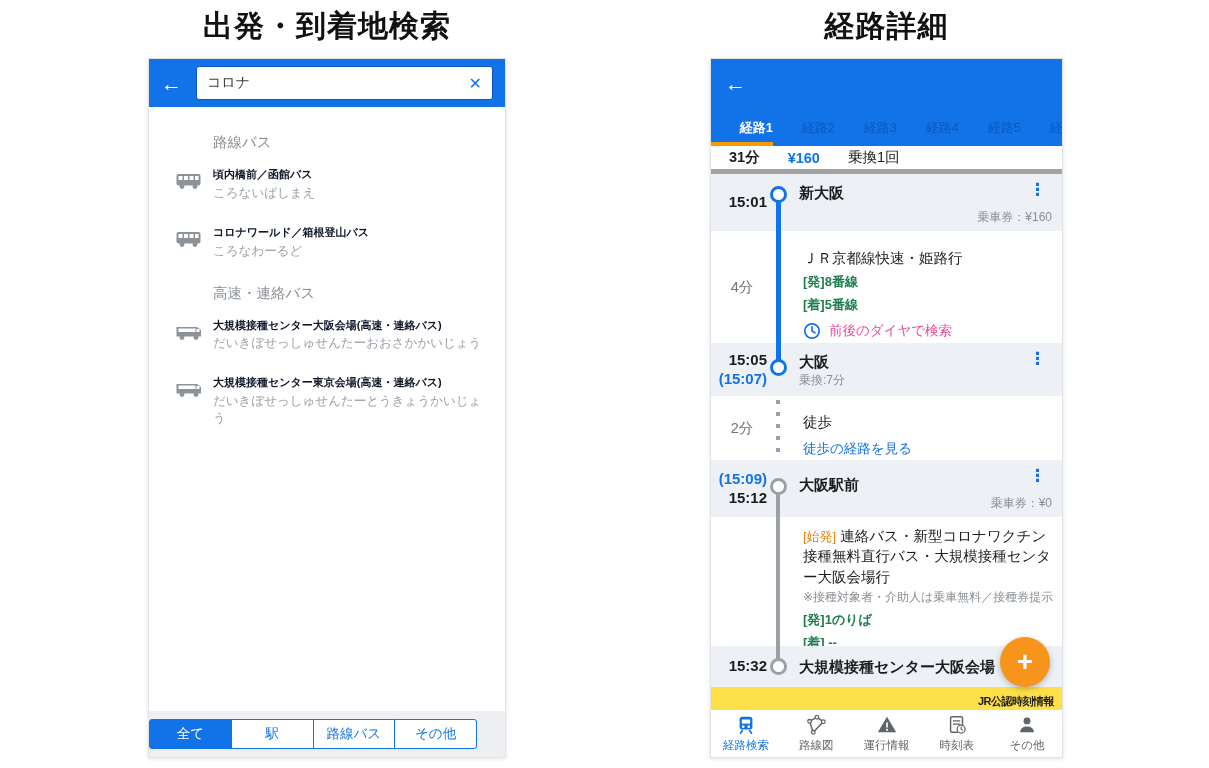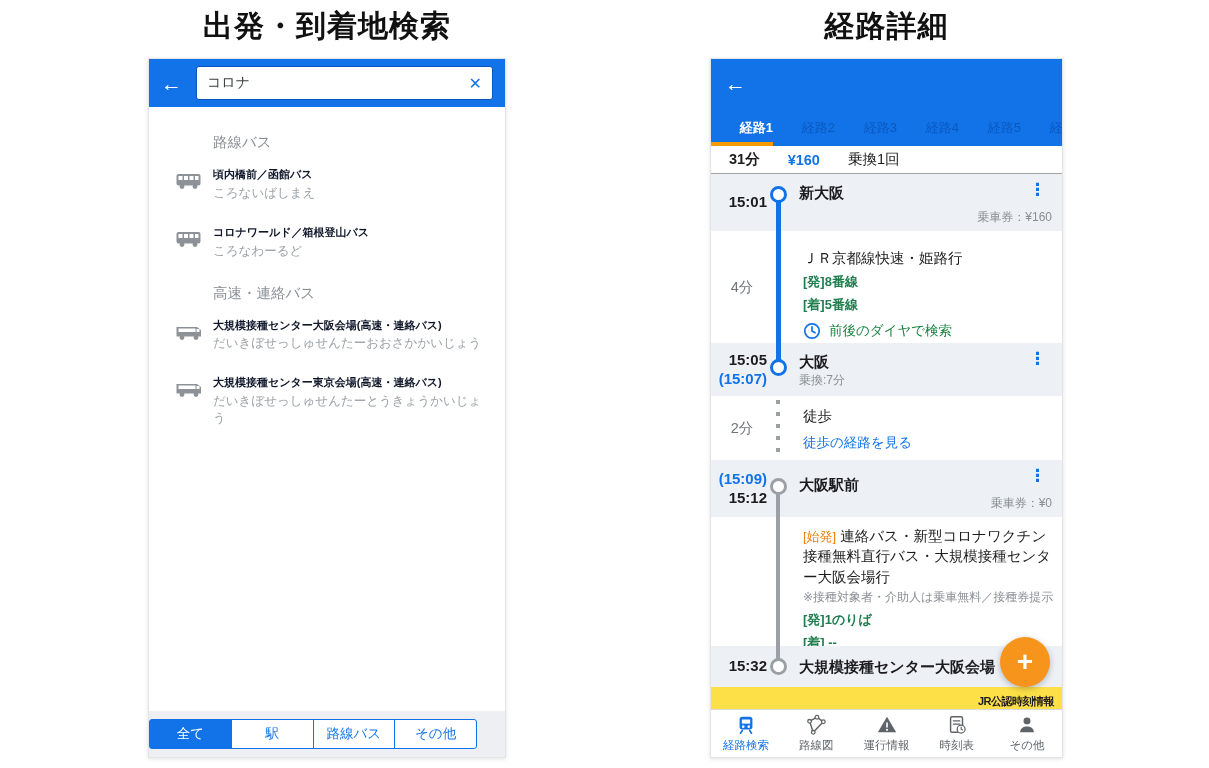--- a/index.html
+++ b/index.html
@@ -46,21 +46,21 @@
 
   
   .r-header { height:87px; background:#1273e8; position:relative; overflow:hidden; }
   .r-header .back-arrow { position:absolute; left:14px; top:14px; }
   .tab-row { position:absolute; left:0; right:0; bottom:0; height:33px; display:flex; }
   .r-tab { flex:none; width:62px; text-align:right; font-size:13px; color:#0b58bf;
     line-height:29px; cursor:pointer; white-space:nowrap; }
   .r-tab.selected { color:#fff; font-weight:bold; border-bottom:4px solid #f59d00; }
 
   .summary-row { height:28px; display:flex; align-items:center; padding:0 0 0 18px; gap:28px;
-    border-bottom:1px solid #a3a3a3; font-size:14.5px; color:#1c1c1e; font-weight:600; }
+    border-bottom:5px solid #a3a3a3; font-size:14.5px; color:#1c1c1e; font-weight:600; }
   .summary-row .fare { color:#1273e8; }
   .summary-row .transfers { font-weight:500; }
 
   .st-row { position:relative; background:#edf1f6; }
   .seg-row { position:relative; background:#fff; }
   .s0{height:57px;} .g0{height:112px;} .s1{height:53px;} .g1{height:64px;}
   .s2{height:57px;} .g2{height:129px;} .s3{height:41px;}
   .credit-row { height:24px; background:#fde047; text-align:right; padding:4px 8px 0 0; }
   .credit-row span { font-size:11px; font-weight:bold; color:#1c1c1e; letter-spacing:-0.5px; }
 
@@ -82,27 +82,27 @@
   .st-sub { position:absolute; left:88px; top:29px; font-size:12px; color:#8a8f94; }
   .st-fare { position:absolute; right:10px; bottom:5px; font-size:12px; color:#8a8f94; }
   .menu-dots { position:absolute; right:16px; top:7px; color:#1273e8; font-size:17px;
     font-weight:bold; cursor:pointer; line-height:1; }
 
   .seg-duration { position:absolute; left:0; top:0; bottom:0; width:62px; display:flex;
     align-items:center; justify-content:center; font-size:14.5px; color:#6f7478; }
   .seg-content { position:absolute; left:92px; right:8px; top:0; }
   .seg-name { font-size:14.5px; color:#1c1c1e; line-height:1.4; }
   .g0 .seg-name { margin-top:17px; }
-  .g1 .seg-name { margin-top:10px; }
+  .g1 .seg-name { margin-top:16px; }
   .g2 .seg-name { margin-top:9px; }
   .badge-start { color:#e8820c; font-size:13px; margin-right:4px; }
   .seg-note { font-size:12px; color:#8a8f94; margin-top:2px; }
   .plat { font-size:13px; font-weight:bold; color:#1e7e4e; margin-top:5px; }
   .dia-link { display:flex; align-items:center; gap:8px; margin-top:8px; cursor:pointer; }
-  .dia-link span { font-size:13.5px; color:#15803d; }
+  .dia-link span { font-size:13.5px; color:#ec4899; }
   .walk-link { margin-top:8px; font-size:13.5px; color:#1273e8; cursor:pointer; }
 
   .fab { position:absolute; right:12px; top:578px; width:50px; height:50px; border-radius:50%;
     background:#f7941c; color:#fff; font-size:28px; font-weight:bold; display:flex;
     align-items:center; justify-content:center; box-shadow:0 2px 6px rgba(0,0,0,.25);
     cursor:pointer; z-index:5; }
 
   .bottom-nav { position:absolute; left:0; right:0; bottom:0; height:48px; background:#fff;
     border-top:1px solid #d8dadd; display:flex; }
   .nav-item { flex:1; display:flex; flex-direction:column; align-items:center;

